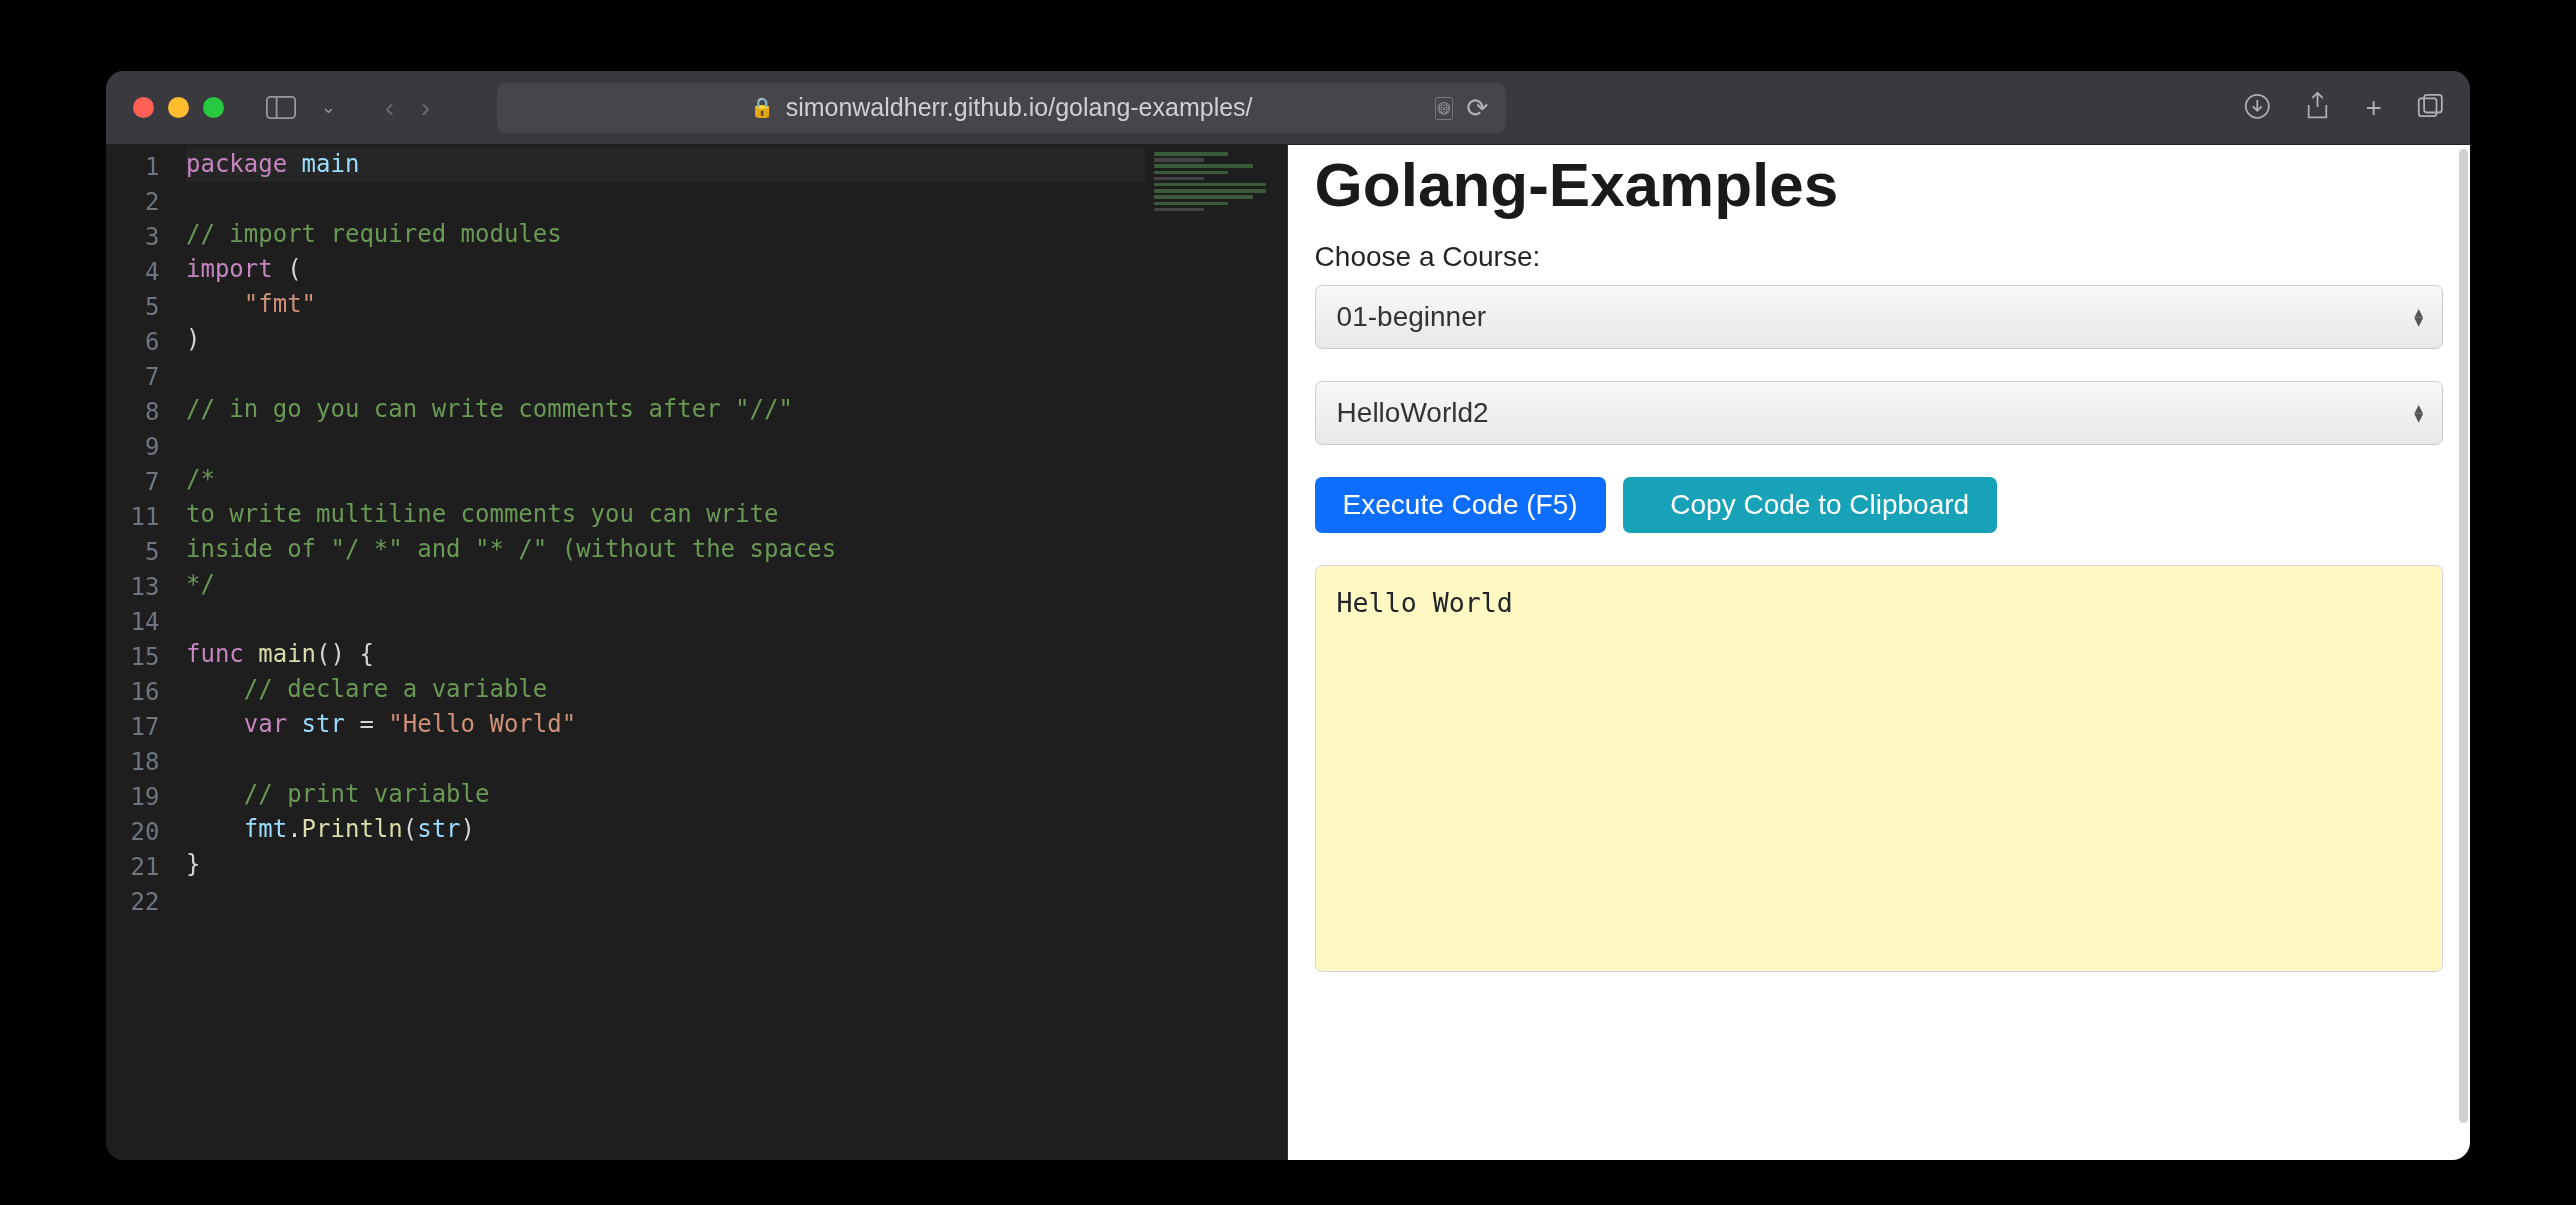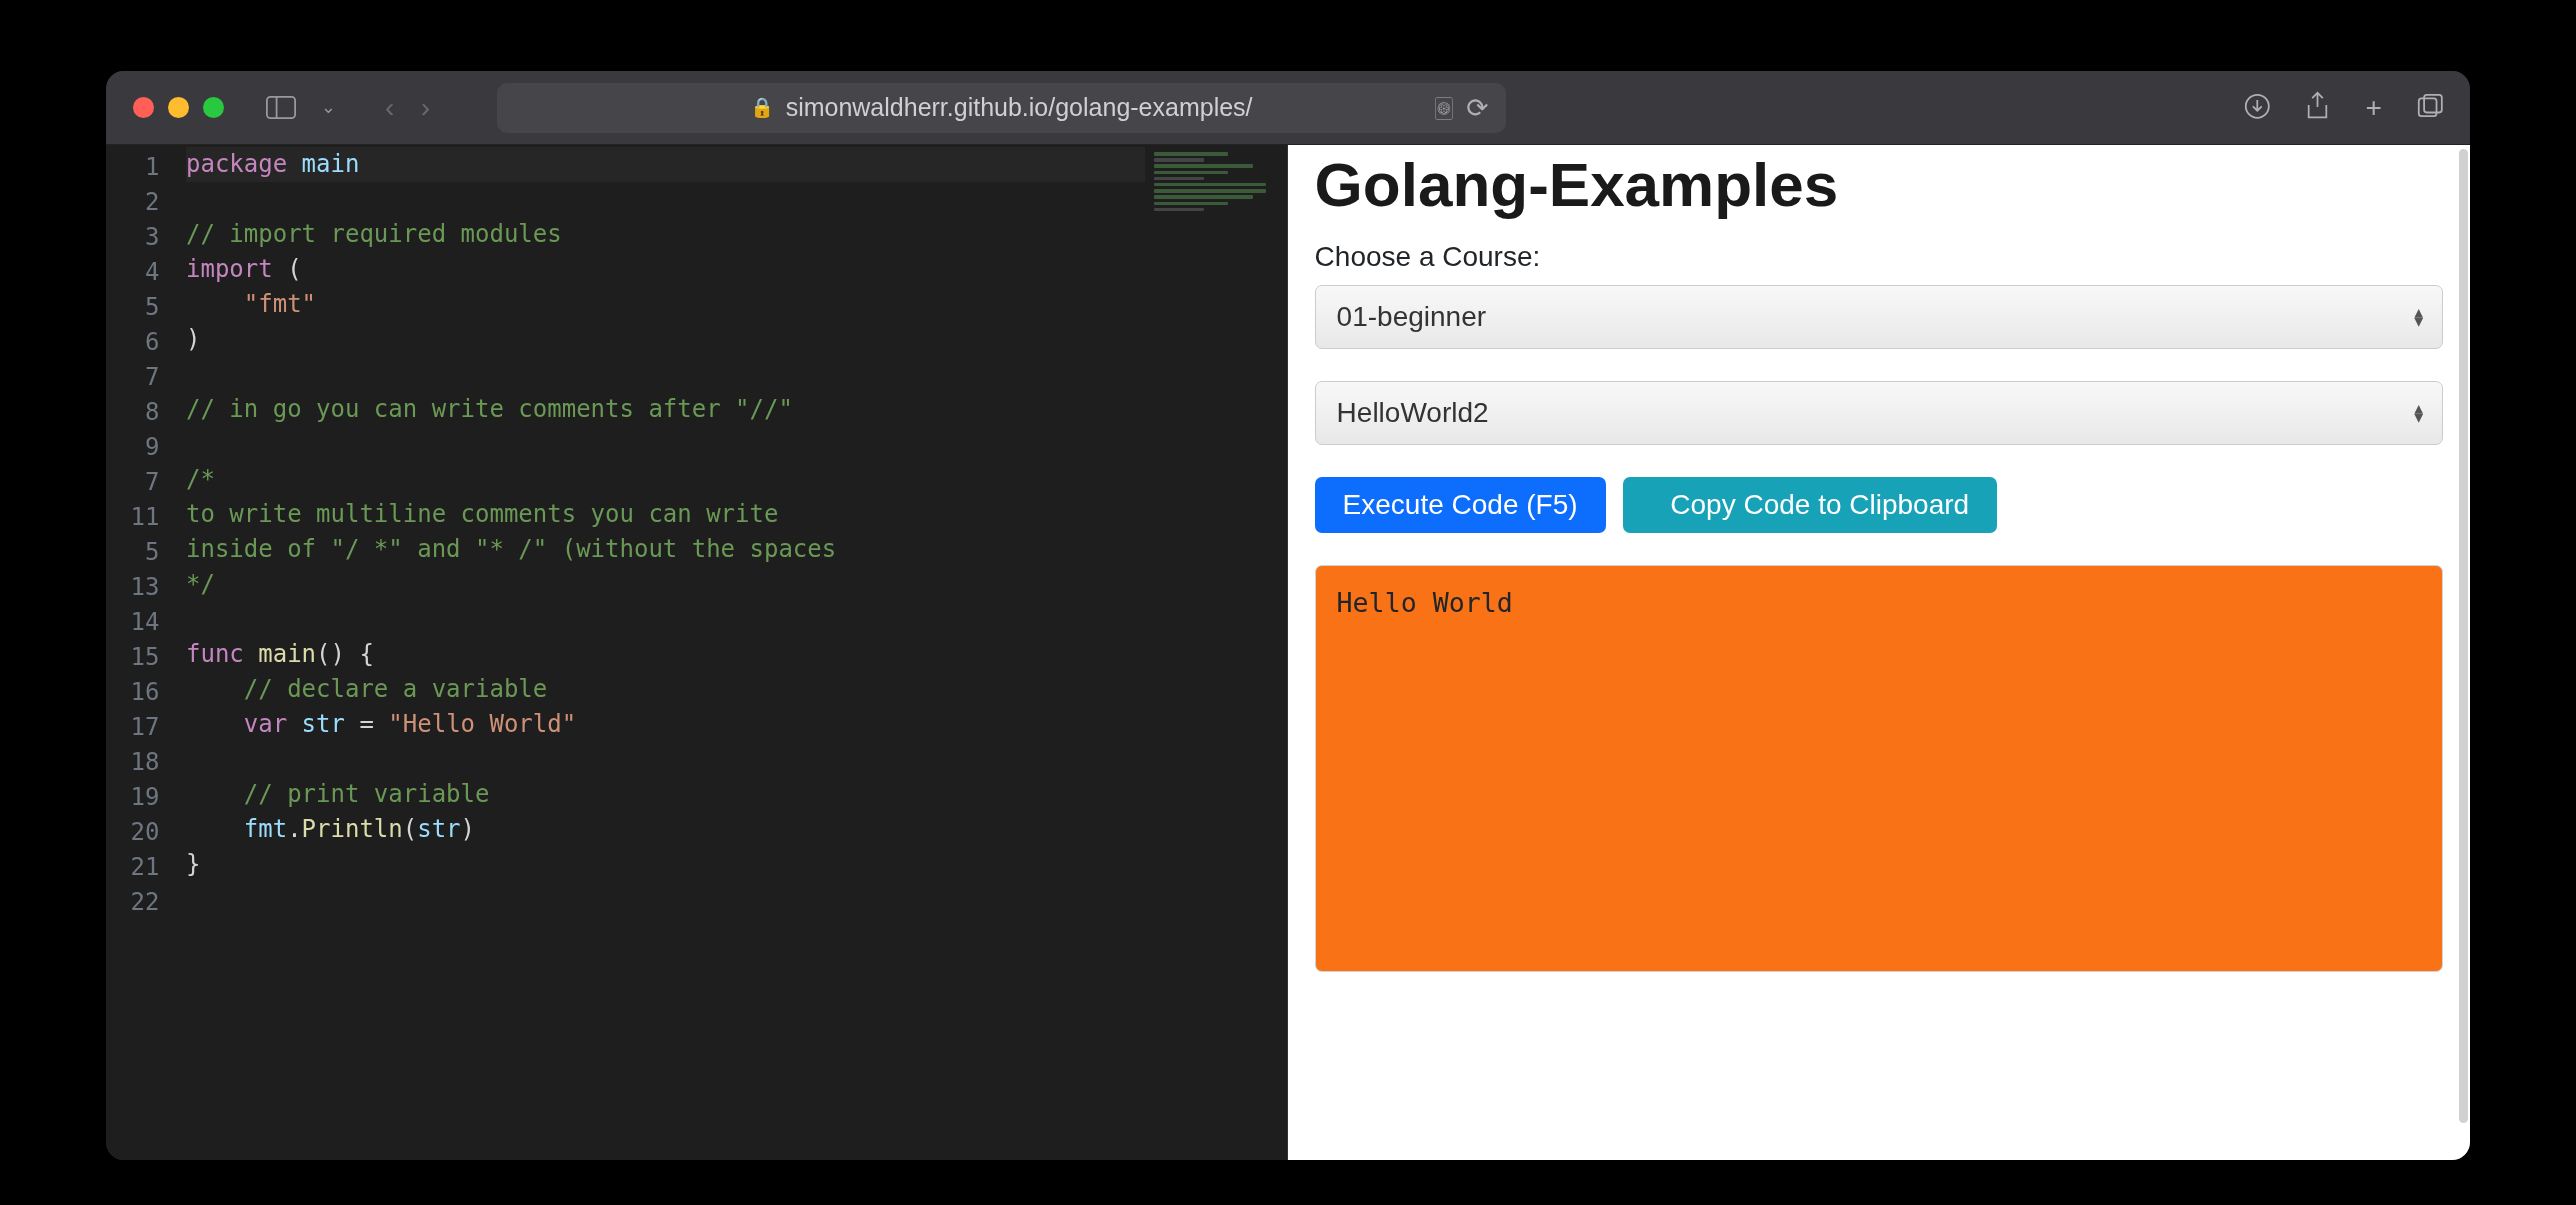--- a/index.html
+++ b/index.html
@@ -163,21 +163,21 @@
 }
 .btn.primary { background: #0d6efd; }
 .btn.info { background: #17a2b8; padding-left: 47px; }
 .output {
   border: 0.9px solid #ced4da;
   border-radius: 7px;
   padding: 21px;
   font-family: "Menlo", "Monaco", "Consolas", monospace;
   font-size: 26.6px;
   color: #212529;
-  background: #f97316;
+  background: #fef9c3;
   min-height: 407px;
   white-space: pre;
 }
 .scroll-ind {
   position: absolute;
   right: 1.8px;
   top: 3.5px;
   width: 8.9px;
   height: 96%;
   background: rgba(0,0,0,0.18);

